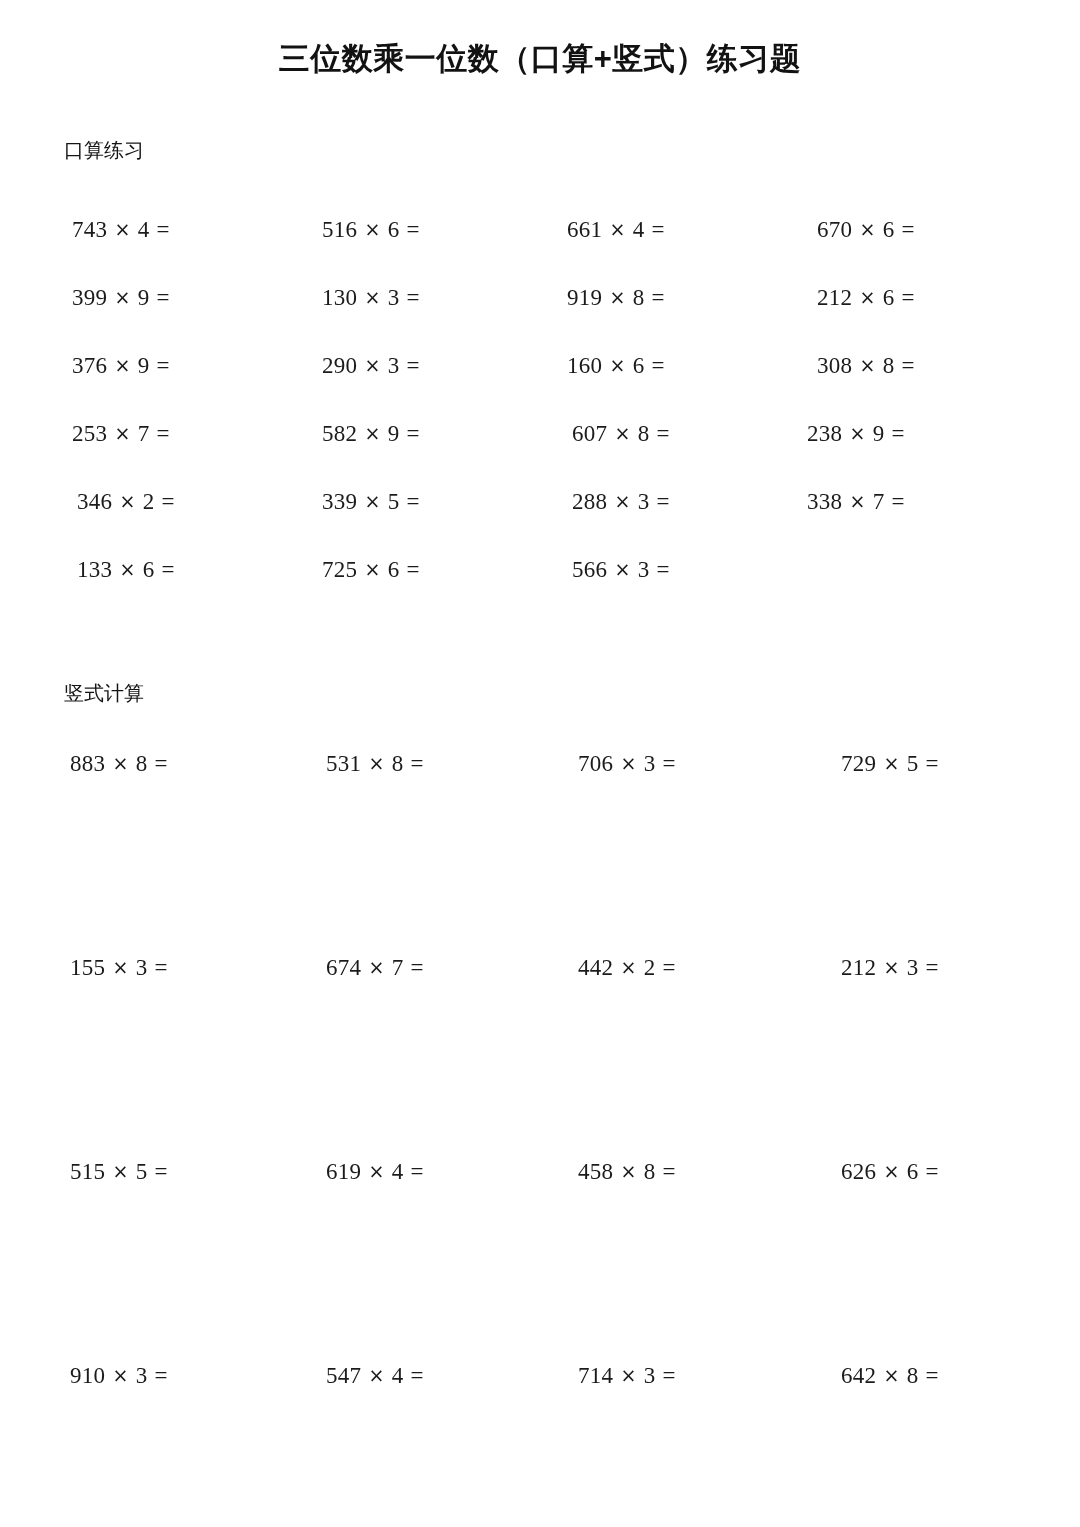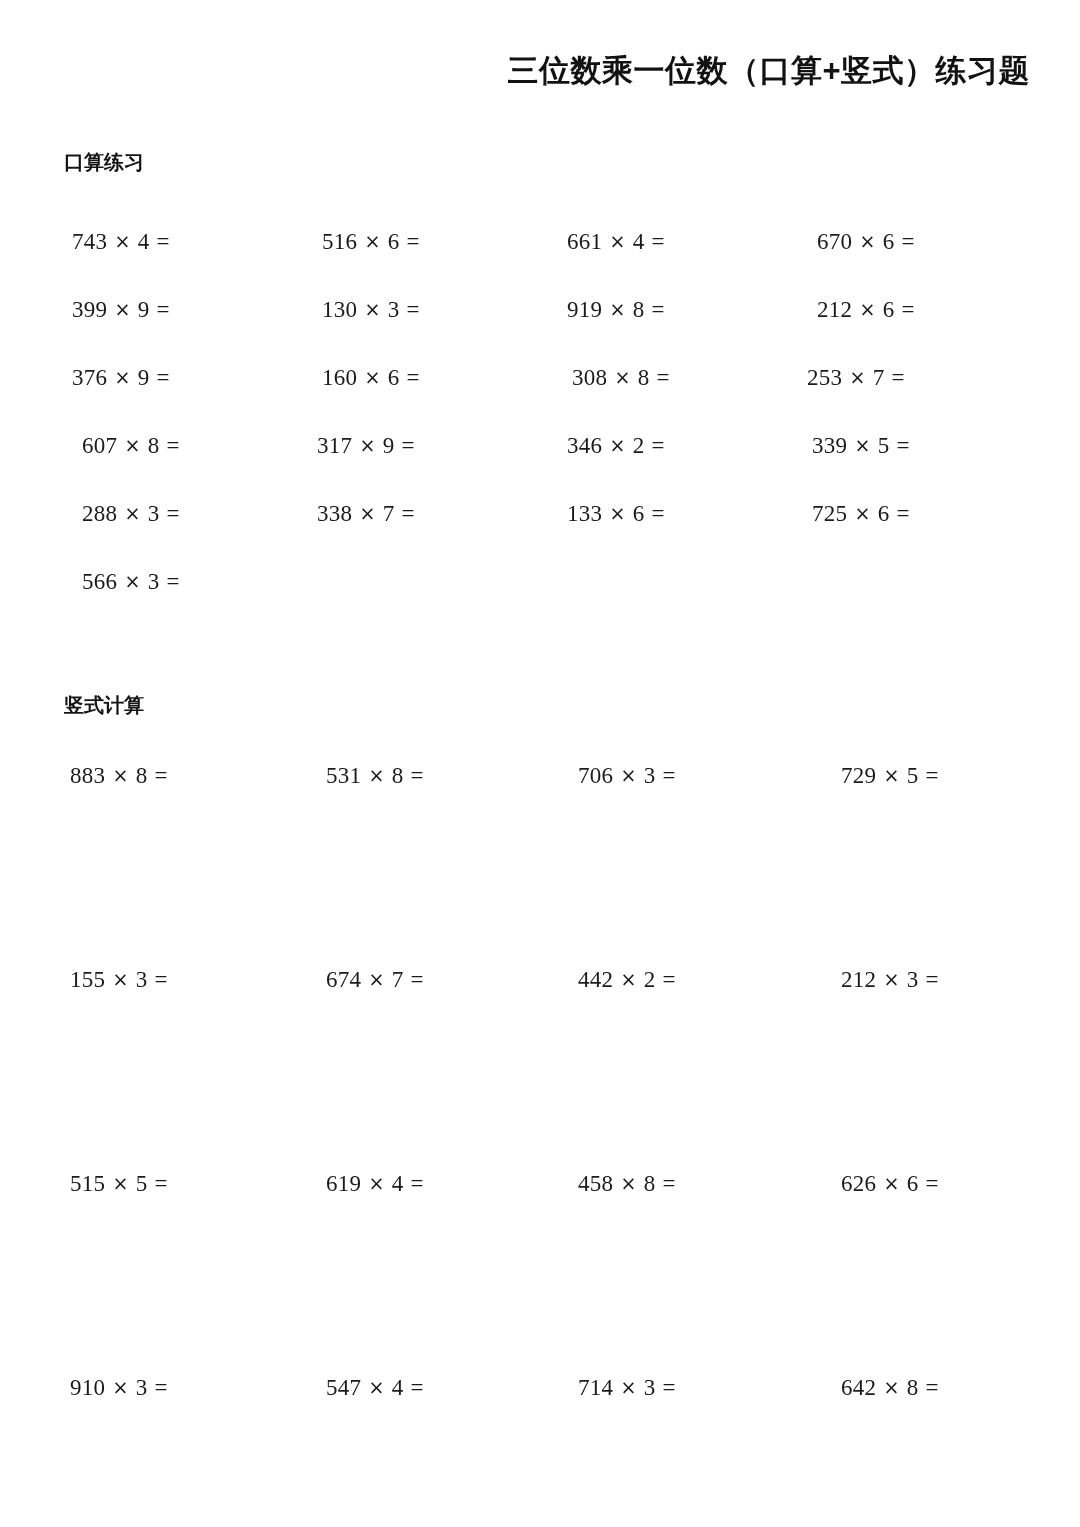--- a/index.html
+++ b/index.html
@@ -21,38 +21,38 @@
   .page {
     width: 1080px;
     height: 1527px;
     box-sizing: border-box;
     padding: 0 50px;
     position: relative;
   }
 
   
   .doc-title {
-    text-align: right;
+    text-align: center;
     font-family: "Liberation Sans", "DejaVu Sans", sans-serif;
     font-weight: bold;
     font-size: 31px;
     letter-spacing: 0.5px;
     color: #121212;
-    margin: 0;
-    padding-top: 52px;
+    margin: 16px;
+    padding-top: 24px;
     line-height: 1.2;
   }
 
   
   .section {
     position: relative;
   }
   .section-title {
     font-family: "Liberation Sans", "DejaVu Sans", sans-serif;
-    font-weight: bold;
+    font-weight: normal;
     font-size: 20px;
     color: #141414;
     margin: 0;
     padding-left: 14px;
     line-height: 1.2;
   }
 
   #section-oral {
     margin-top: 61px;
   }
@@ -129,25 +129,27 @@
     <div class="problem-grid grid-oral">
         <div class="problem col-1"><span class="operand">743</span><span class="op-times">×</span><span class="operand">4</span><span class="op-equals">=</span></div>
         <div class="problem col-2"><span class="operand">516</span><span class="op-times">×</span><span class="operand">6</span><span class="op-equals">=</span></div>
         <div class="problem col-3"><span class="operand">661</span><span class="op-times">×</span><span class="operand">4</span><span class="op-equals">=</span></div>
         <div class="problem col-4"><span class="operand">670</span><span class="op-times">×</span><span class="operand">6</span><span class="op-equals">=</span></div>
         <div class="problem col-1"><span class="operand">399</span><span class="op-times">×</span><span class="operand">9</span><span class="op-equals">=</span></div>
         <div class="problem col-2"><span class="operand">130</span><span class="op-times">×</span><span class="operand">3</span><span class="op-equals">=</span></div>
         <div class="problem col-3"><span class="operand">919</span><span class="op-times">×</span><span class="operand">8</span><span class="op-equals">=</span></div>
         <div class="problem col-4"><span class="operand">212</span><span class="op-times">×</span><span class="operand">6</span><span class="op-equals">=</span></div>
         <div class="problem col-1"><span class="operand">376</span><span class="op-times">×</span><span class="operand">9</span><span class="op-equals">=</span></div>
+        <div class="problem col-2"><span class="operand">290</span><span class="op-times">×</span><span class="operand">3</span><span class="op-equals">=</span></div>
         <div class="problem col-3"><span class="operand">160</span><span class="op-times">×</span><span class="operand">6</span><span class="op-equals">=</span></div>
         <div class="problem col-4"><span class="operand">308</span><span class="op-times">×</span><span class="operand">8</span><span class="op-equals">=</span></div>
         <div class="problem col-1"><span class="operand">253</span><span class="op-times">×</span><span class="operand">7</span><span class="op-equals">=</span></div>
+        <div class="problem col-3"><span class="operand">582</span><span class="op-times">×</span><span class="operand">9</span><span class="op-equals">=</span></div>
         <div class="problem col-4"><span class="operand">607</span><span class="op-times">×</span><span class="operand">8</span><span class="op-equals">=</span></div>
-        <div class="problem col-1"><span class="operand">317</span><span class="op-times">×</span><span class="operand">9</span><span class="op-equals">=</span></div>
+        <div class="problem col-1"><span class="operand">238</span><span class="op-times">×</span><span class="operand">9</span><span class="op-equals">=</span></div>
         <div class="problem col-2"><span class="operand">346</span><span class="op-times">×</span><span class="operand">2</span><span class="op-equals">=</span></div>
         <div class="problem col-3"><span class="operand">339</span><span class="op-times">×</span><span class="operand">5</span><span class="op-equals">=</span></div>
         <div class="problem col-4"><span class="operand">288</span><span class="op-times">×</span><span class="operand">3</span><span class="op-equals">=</span></div>
         <div class="problem col-1"><span class="operand">338</span><span class="op-times">×</span><span class="operand">7</span><span class="op-equals">=</span></div>
         <div class="problem col-2"><span class="operand">133</span><span class="op-times">×</span><span class="operand">6</span><span class="op-equals">=</span></div>
         <div class="problem col-3"><span class="operand">725</span><span class="op-times">×</span><span class="operand">6</span><span class="op-equals">=</span></div>
         <div class="problem col-4"><span class="operand">566</span><span class="op-times">×</span><span class="operand">3</span><span class="op-equals">=</span></div>
       </div>
   </div>
 

